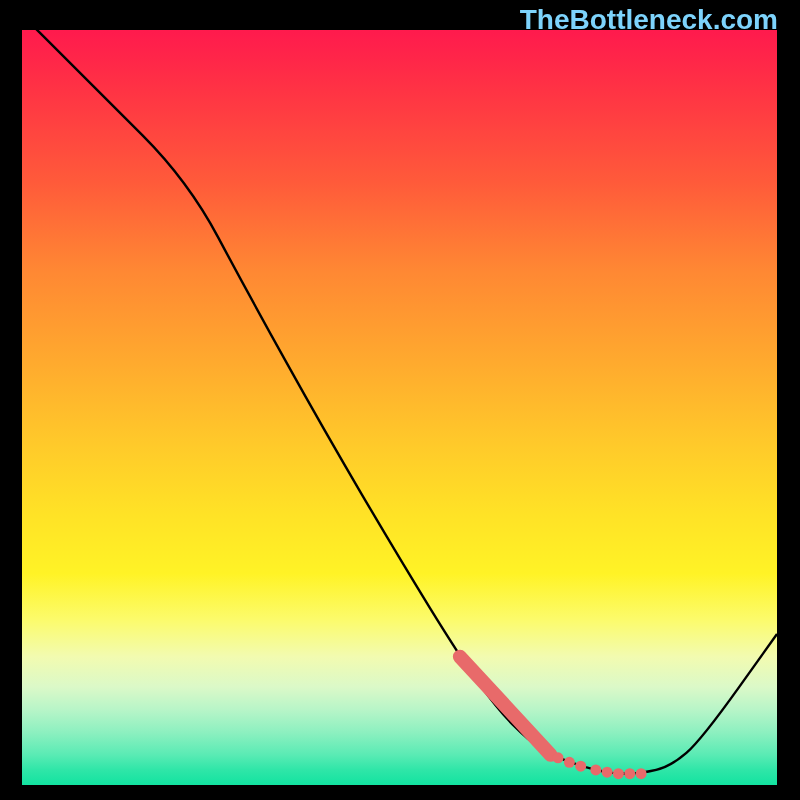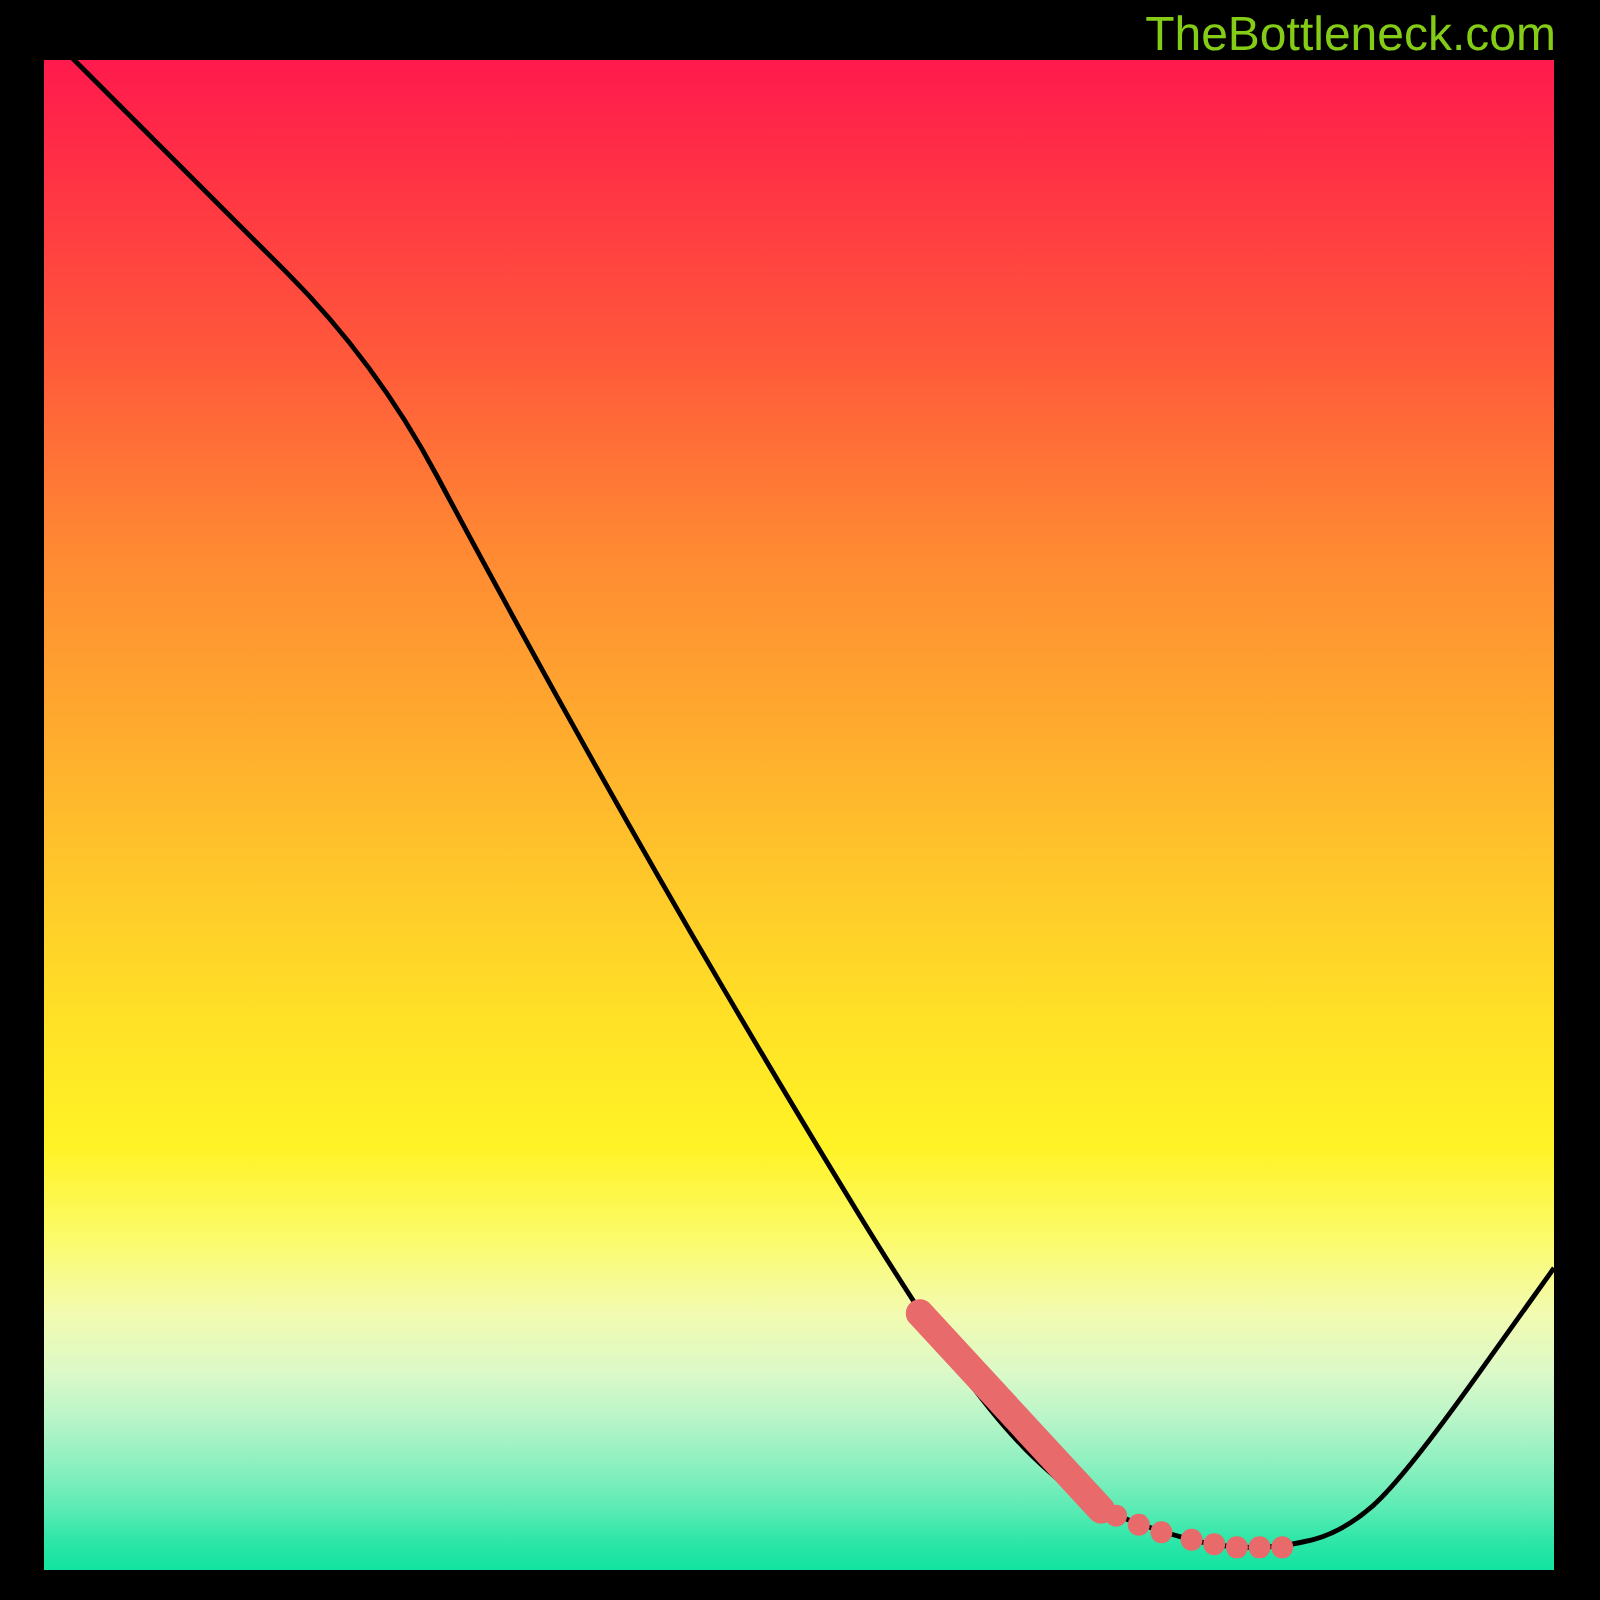--- a/index.html
+++ b/index.html
@@ -8,23 +8,23 @@
     background: #000;
     width: 800px;
     height: 800px;
     position: relative;
     font-family: Arial, Helvetica, sans-serif;
   }
   .watermark {
     position: absolute;
     top: 4px;
     right: 22px;
-    color: #84cc16;
-    font-size: 24px;
-    font-weight: normal;
+    color: #7dd3fc;
+    font-size: 28px;
+    font-weight: bold;
     z-index: 10;
   }
   .plot-area {
     position: absolute;
     left: 22px;
     top: 30px;
     width: 755px;
     height: 755px;
     background: linear-gradient(
       to bottom,

